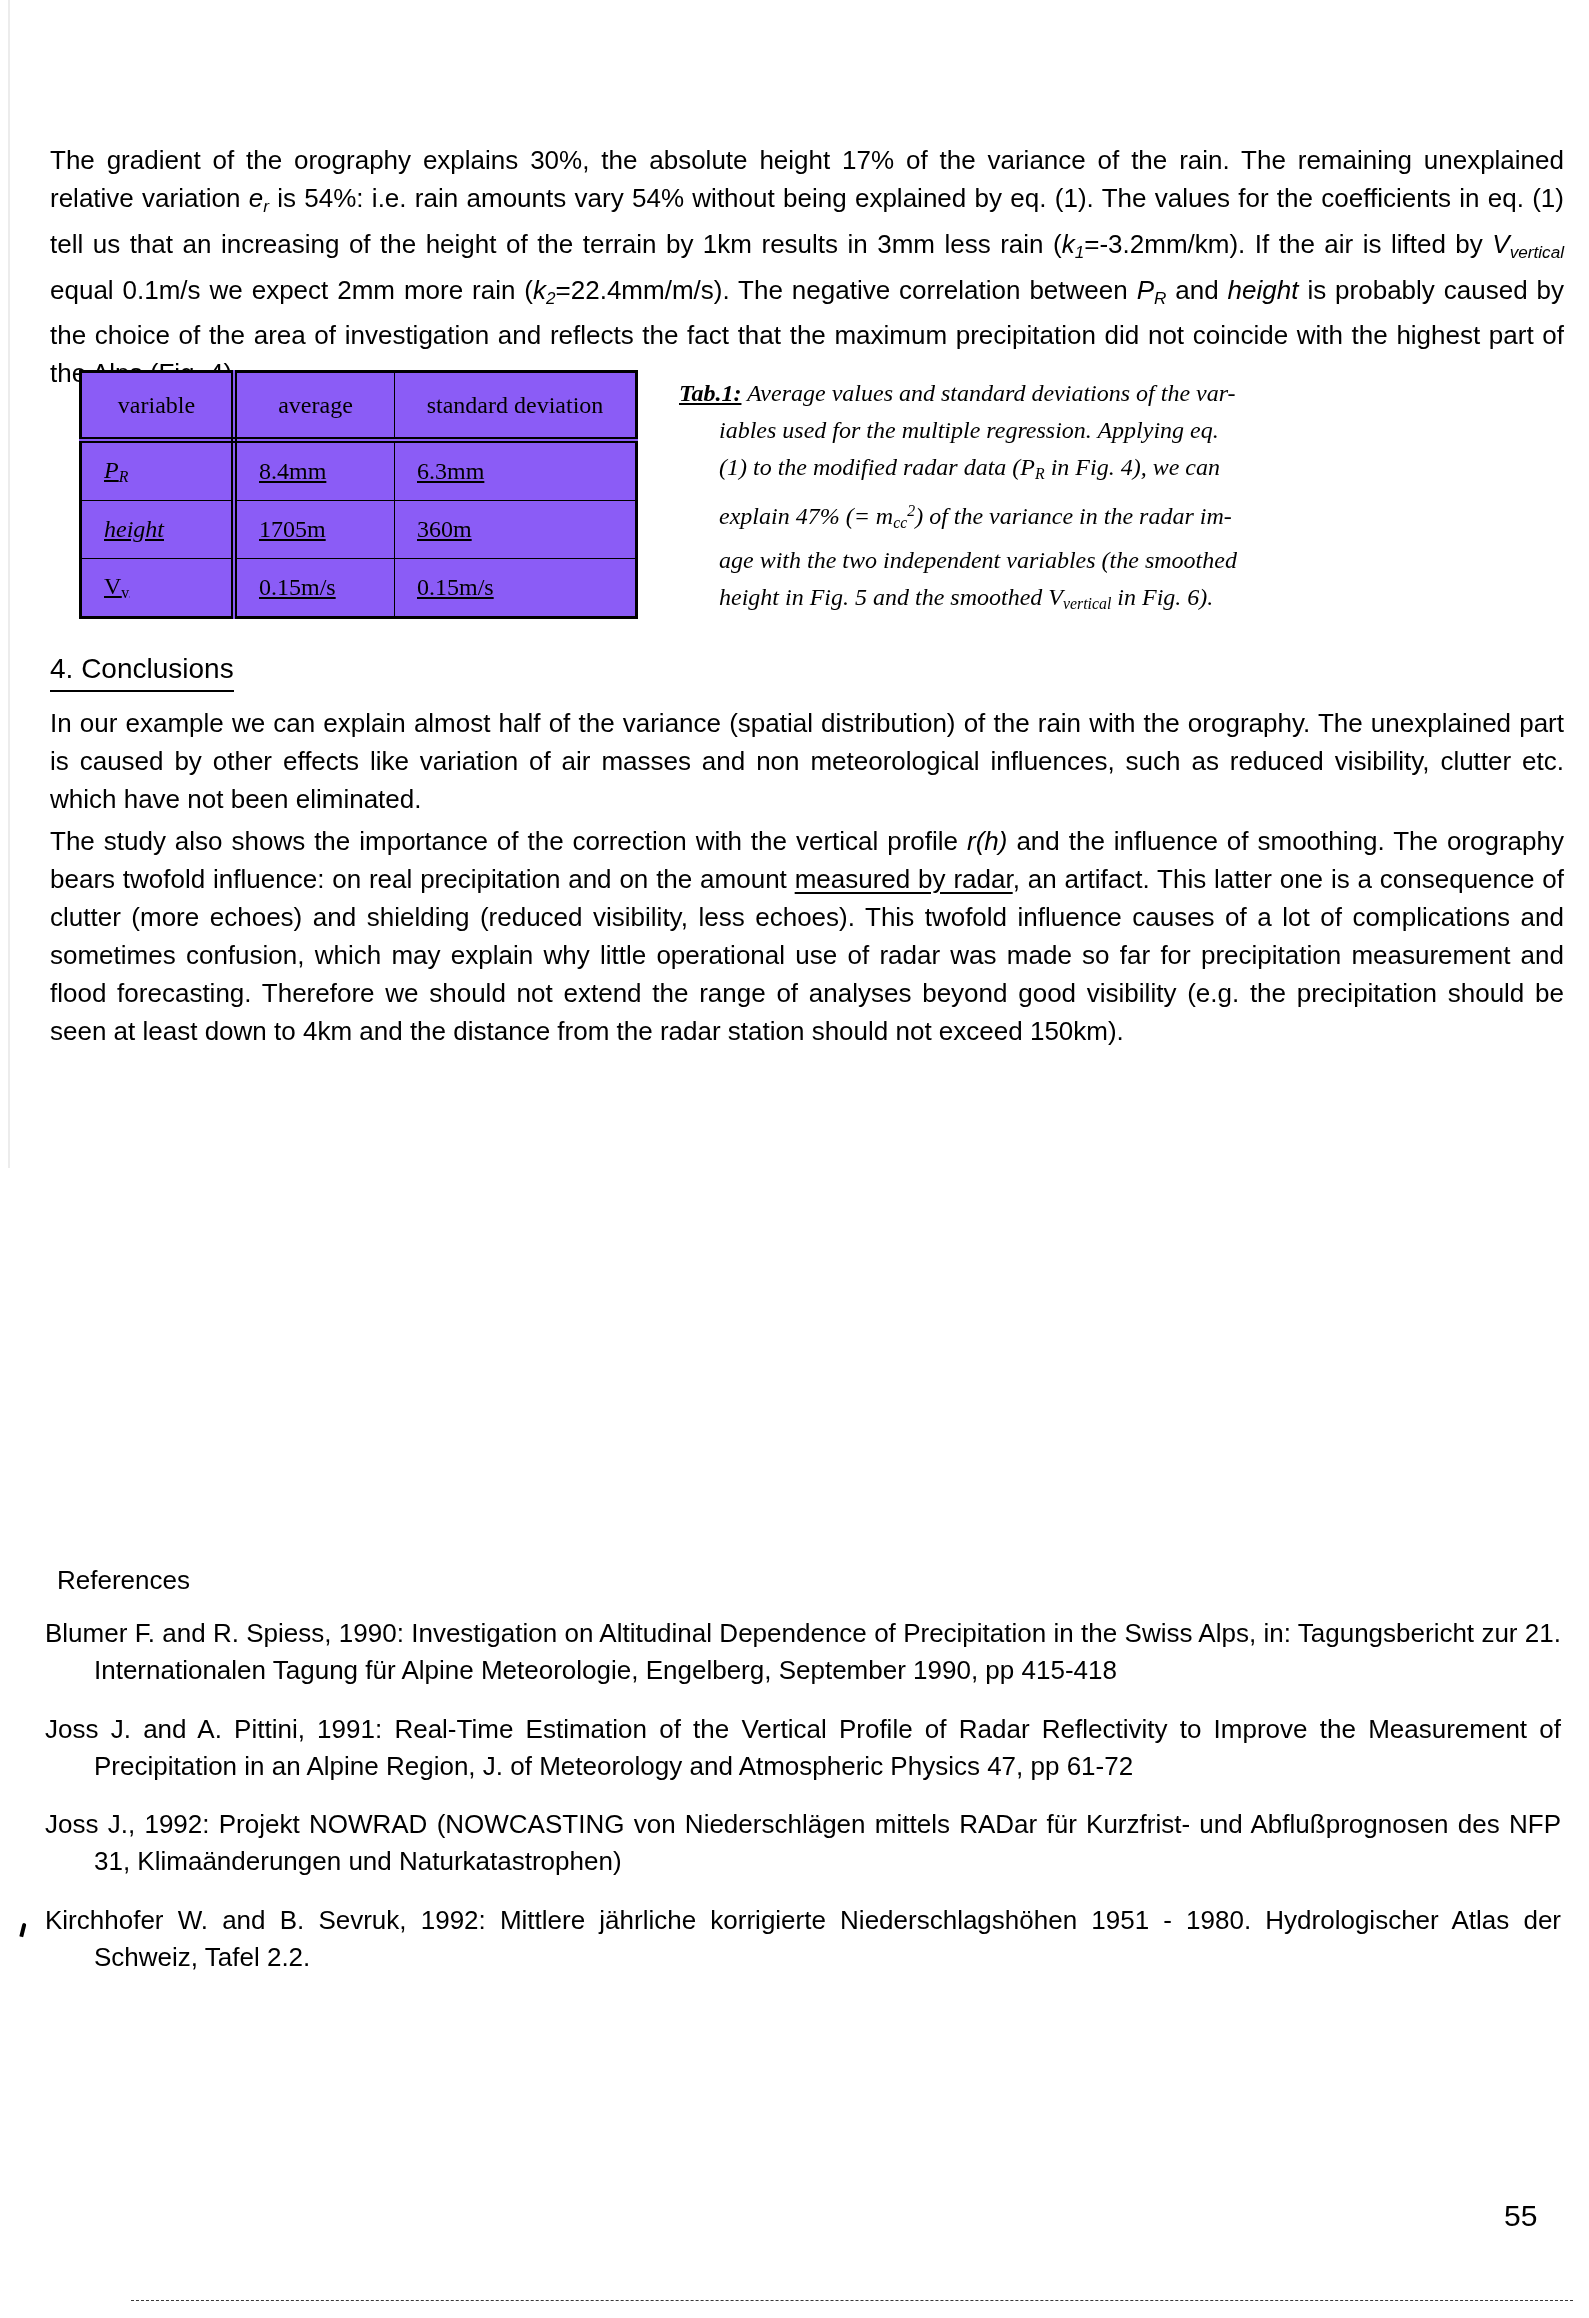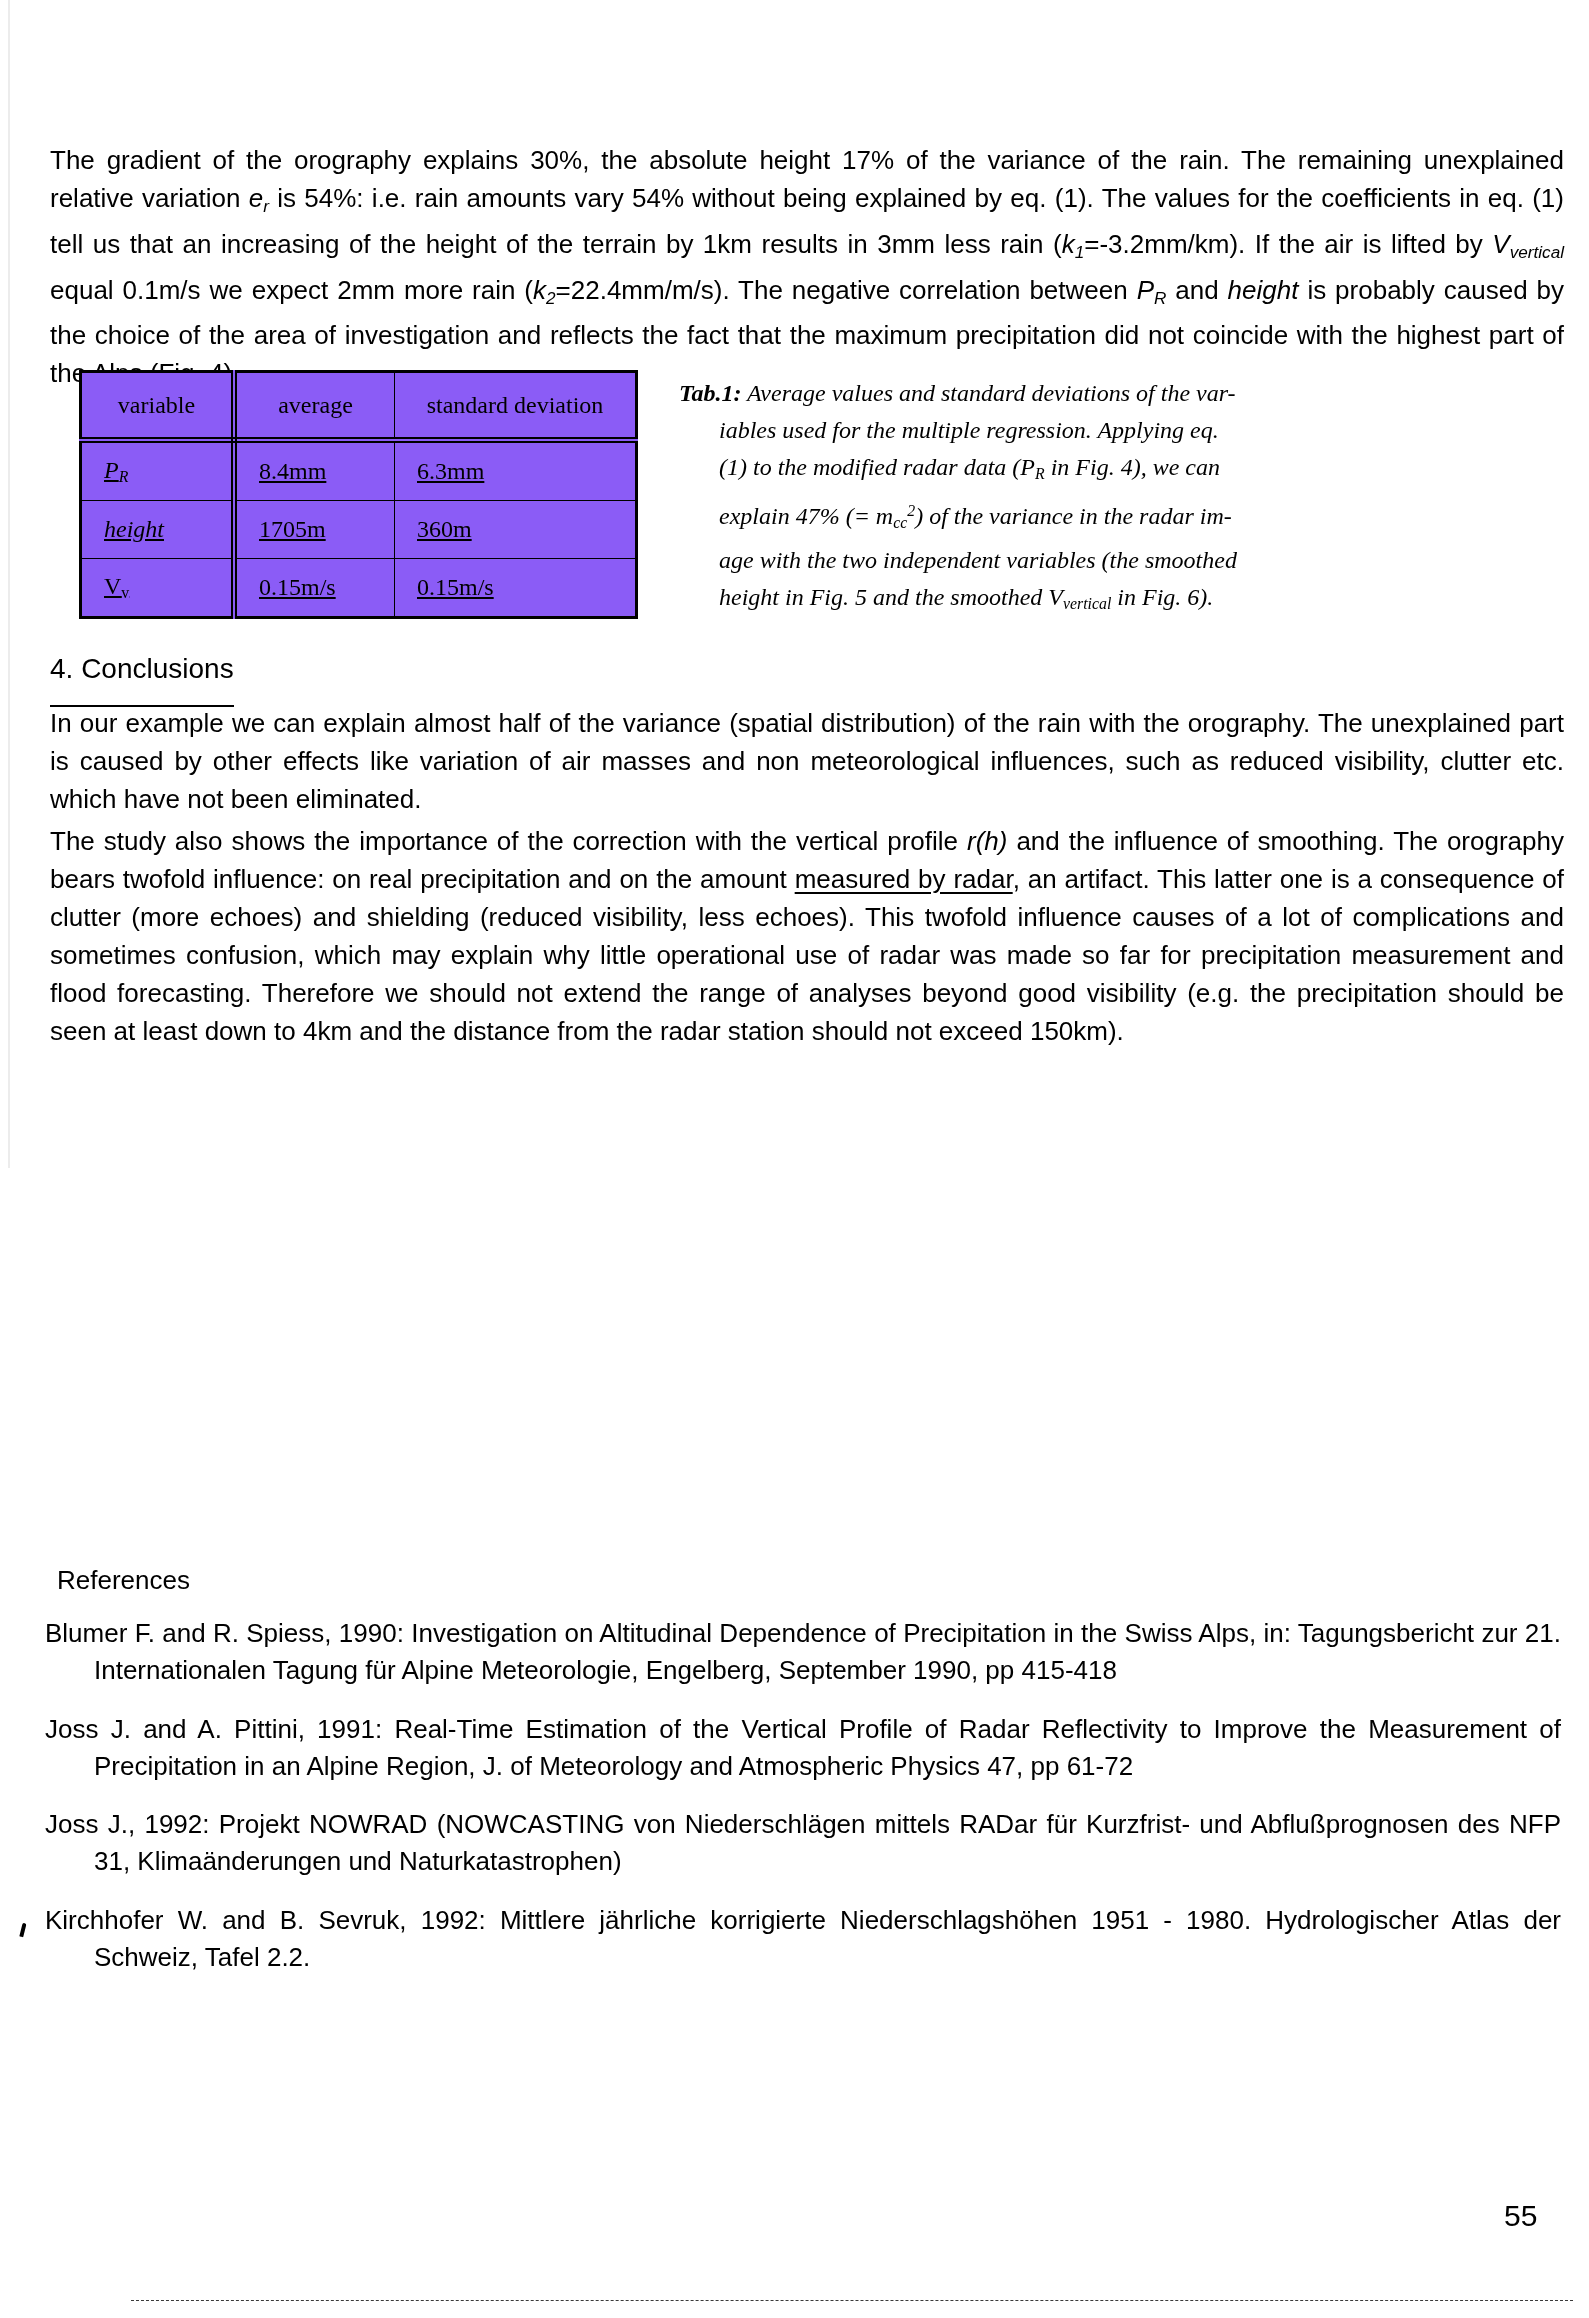--- a/index.html
+++ b/index.html
@@ -7,21 +7,21 @@
     position:relative;
     width:1589px;
     height:2319px;
     background:#ffffff;
     color:#000;
     font-family:"Liberation Sans", sans-serif;
     overflow:hidden;
   }
   
   .rs-i{font-style:italic;}
-  .rs-b{font-weight:bold;}
+  .rs-b{font-weight:bold;text-decoration:underline;}
   .rs-u{text-decoration:underline;text-decoration-thickness:2.4px;text-underline-offset:4px;}
   .rs-sub{font-size:0.66em;vertical-align:-0.28em;}
   .rs-sup{font-size:0.66em;vertical-align:0.5em;}
 
   
   .body-text{
     position:absolute;
     left:50px;
     width:1514px;
     font-size:26px;
@@ -86,21 +86,21 @@
     position:absolute;
     top:653px;
     left:50px;
     margin:0;
     font-size:28px;
     font-weight:normal;
   }
   .concl-heading .underlined{
     display:inline-block;
     border-bottom:2.4px solid #000;
-    padding-bottom:20px;
+    padding-bottom:5px;
     text-align:center;
   }
   .refs-heading{
     position:absolute;
     top:1553px;
     left:45px;
     margin:12px;
     font-size:26px;
     font-weight:normal;
   }

